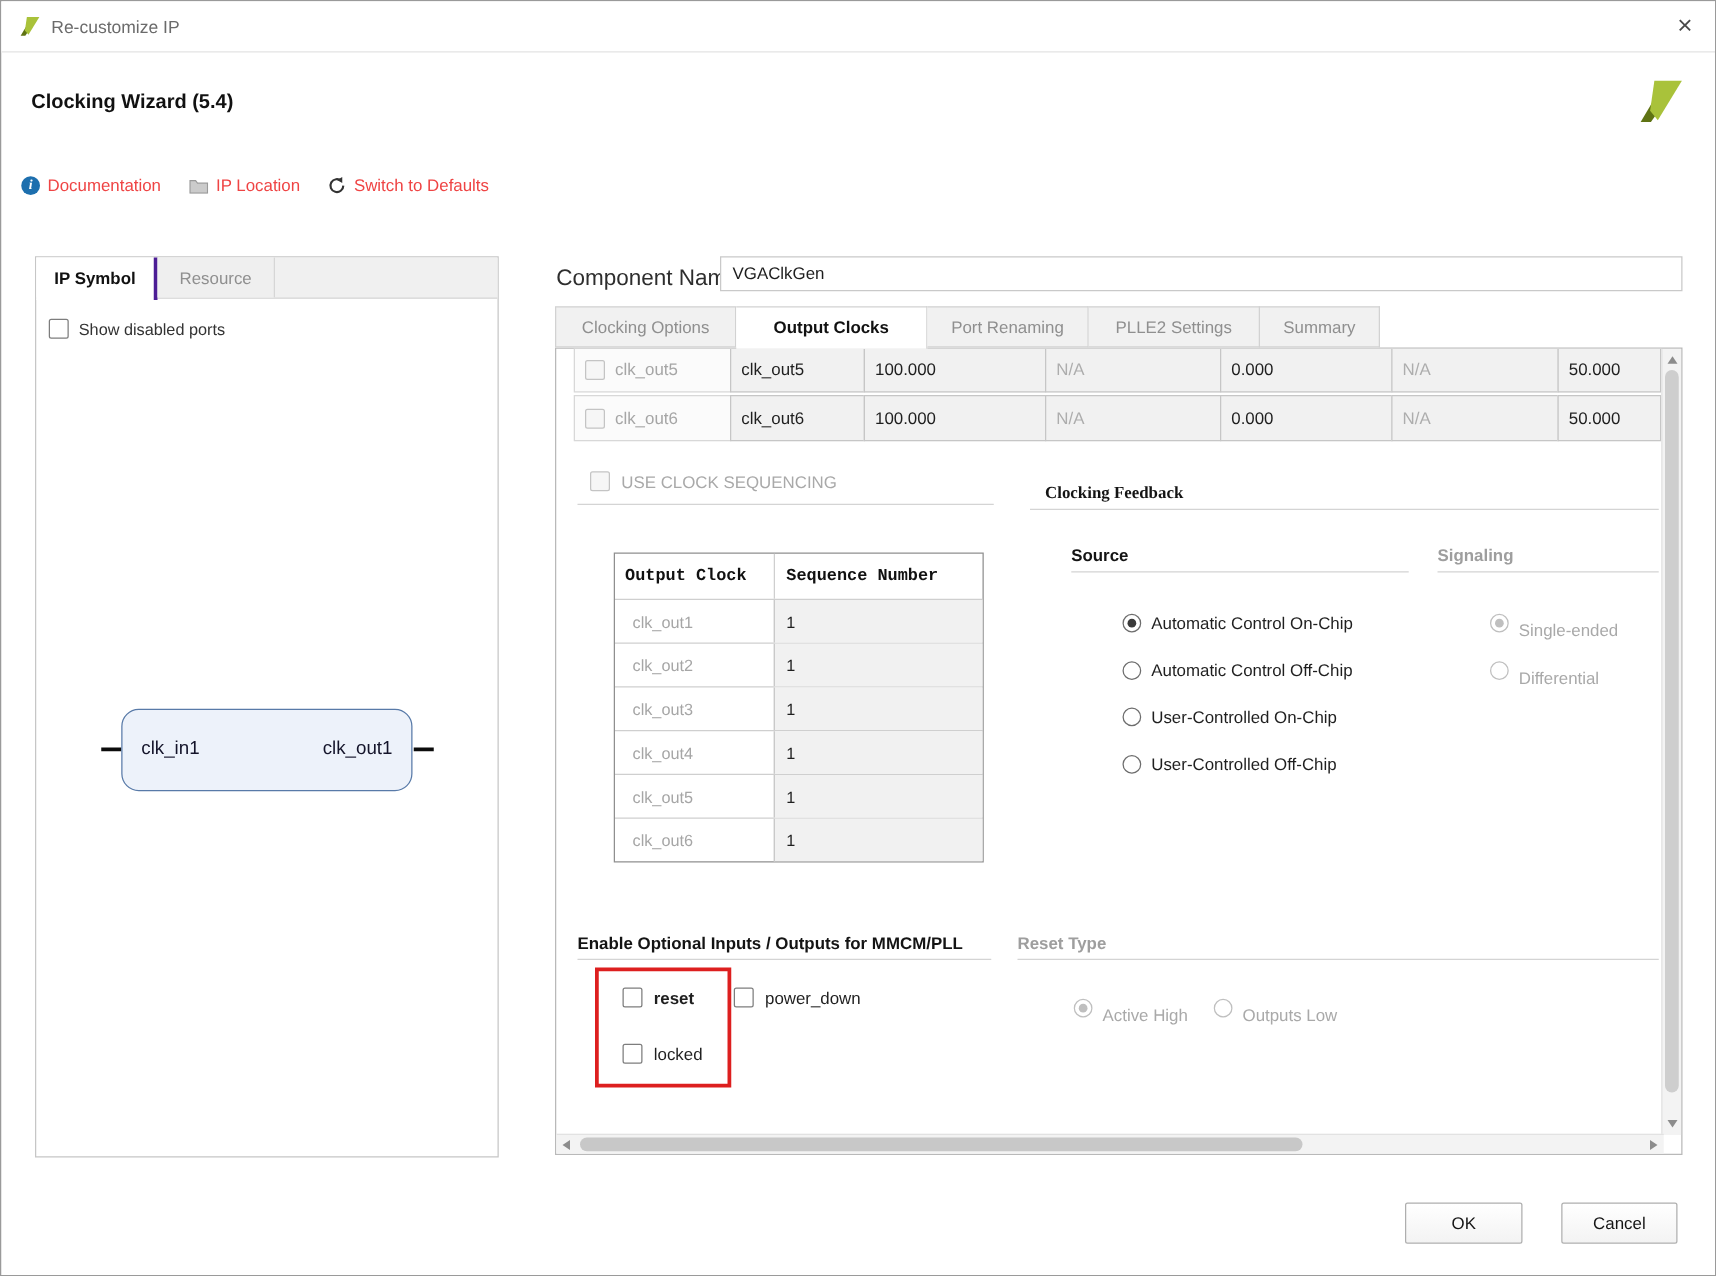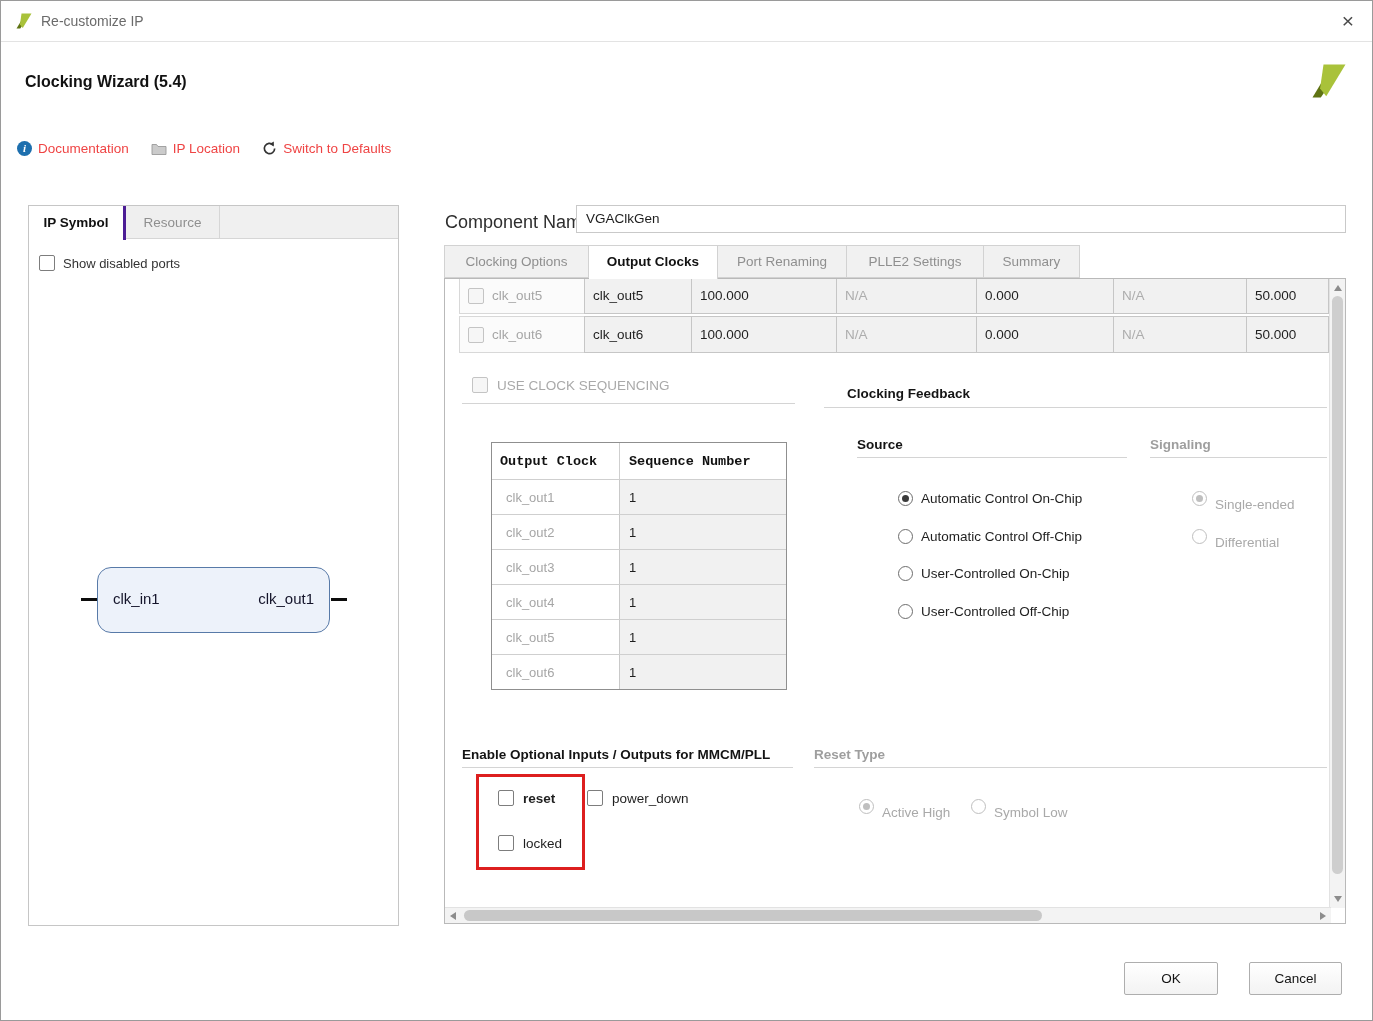--- a/index.html
+++ b/index.html
@@ -171,21 +171,21 @@
       <span class="port-out">clk_out1</span>
     </div>
     <div class="tick tick-right"></div>
   </div>
 
   <div class="comp-label">Component Name</div>
   <div class="comp-field">VGAClkGen</div>
 
   <div class="rtabs">
     <div class="rtab" style="width:145px">Clocking Options</div>
-    <div class="rtab active" style="width:129px">Output Clocks</div>
+    <div class="rtab active" style="width:153px">Output Clocks</div>
     <div class="rtab" style="width:129px">Port Renaming</div>
     <div class="rtab" style="width:137px">PLLE2 Settings</div>
     <div class="rtab" style="width:96px">Summary</div>
   </div>
 
   <div class="content">
 
     <div class="clock-row" style="top:-2px">
       <div class="cell portcell cc1">
         <span class="cb dis"></span>
@@ -210,21 +210,21 @@
       <div class="cell cc6 na">N/A</div>
       <div class="cell cc7">50.000</div>
     </div>
 
     <div class="seq-check">
       <span class="cb dis"></span>
       <span class="lab">USE CLOCK SEQUENCING</span>
     </div>
     <div class="hline" style="left:17px; top:124px; width:333px;"></div>
 
-    <div class="sec-title" style="left:402px; top:107px;">Clocking Feedback</div>
+    <div class="sec-title" style="left:391px; top:107px;font-family:Liberation Serif, serif;">Clocking Feedback</div>
     <div class="hline" style="left:379px; top:128px; width:503px;"></div>
 
     <div class="sec-title" style="left:412px; top:158px;">Source</div>
     <div class="hline" style="left:412px; top:178px; width:270px;"></div>
     <div class="sec-title gray" style="left:705px; top:158px;">Signaling</div>
     <div class="hline" style="left:705px; top:178px; width:177px;"></div>
 
     <div class="radio-row" style="left:453px; top:211px;">
       <span class="rad sel"></span>
       <span class="radio-label">Automatic Control On-Chip</span>
@@ -312,21 +312,21 @@
       <span class="lab">locked</span>
     </div>
     <div class="red-box"></div>
 
     <div class="radio-row" style="left:414px; top:519px;">
       <span class="rad dis sel"></span>
       <span class="radio-label dis">Active High</span>
     </div>
     <div class="radio-row" style="left:526px; top:519px;">
       <span class="rad dis"></span>
-      <span class="radio-label dis">Symbol Low</span>
+      <span class="radio-label dis">Outputs Low</span>
     </div>
 
     <div class="vscroll">
       <div class="sarrow tri-up"></div>
       <div class="vthumb"></div>
       <div class="sarrow tri-down"></div>
     </div>
     <div class="hscroll">
       <div class="sarrow tri-left"></div>
       <div class="hthumb"></div>

